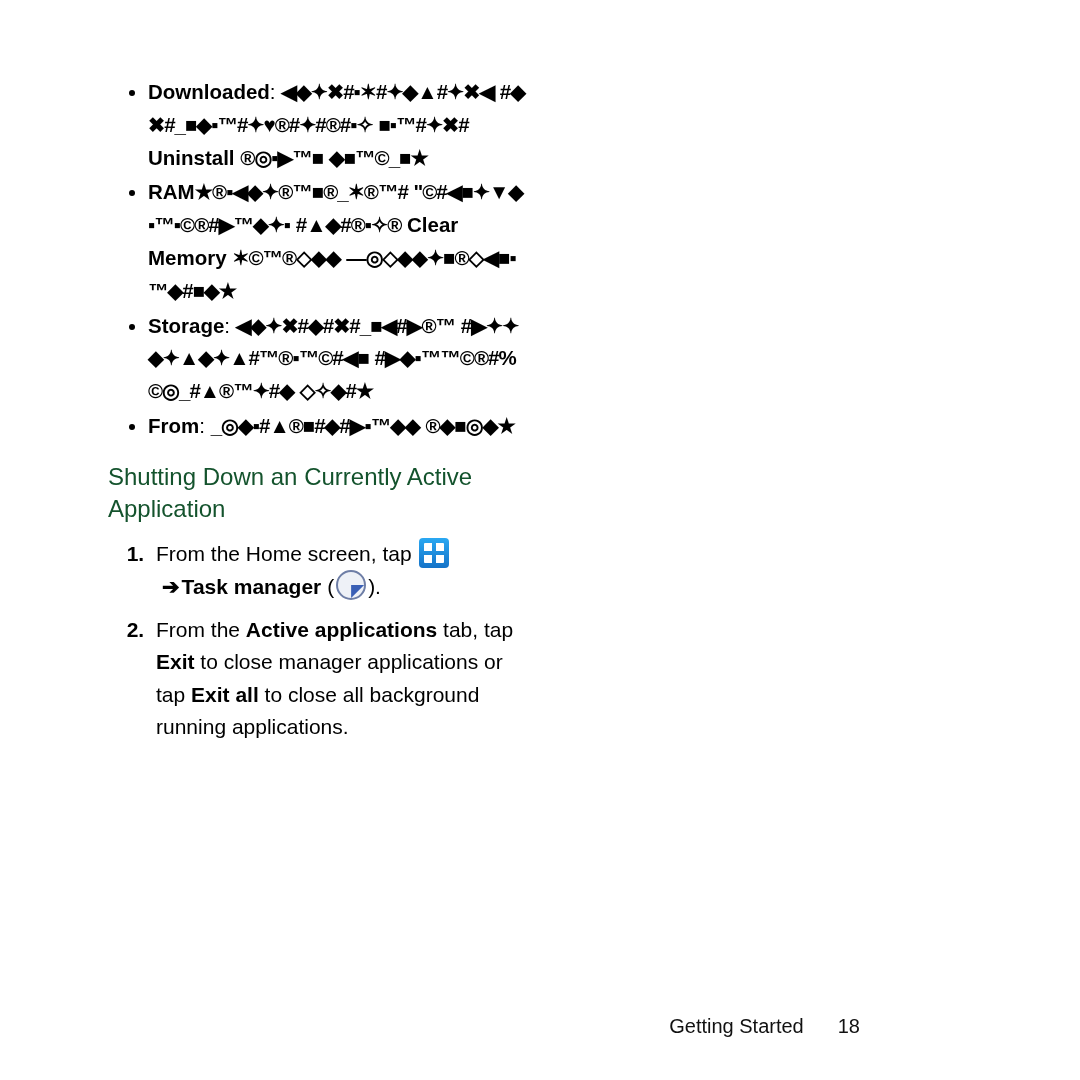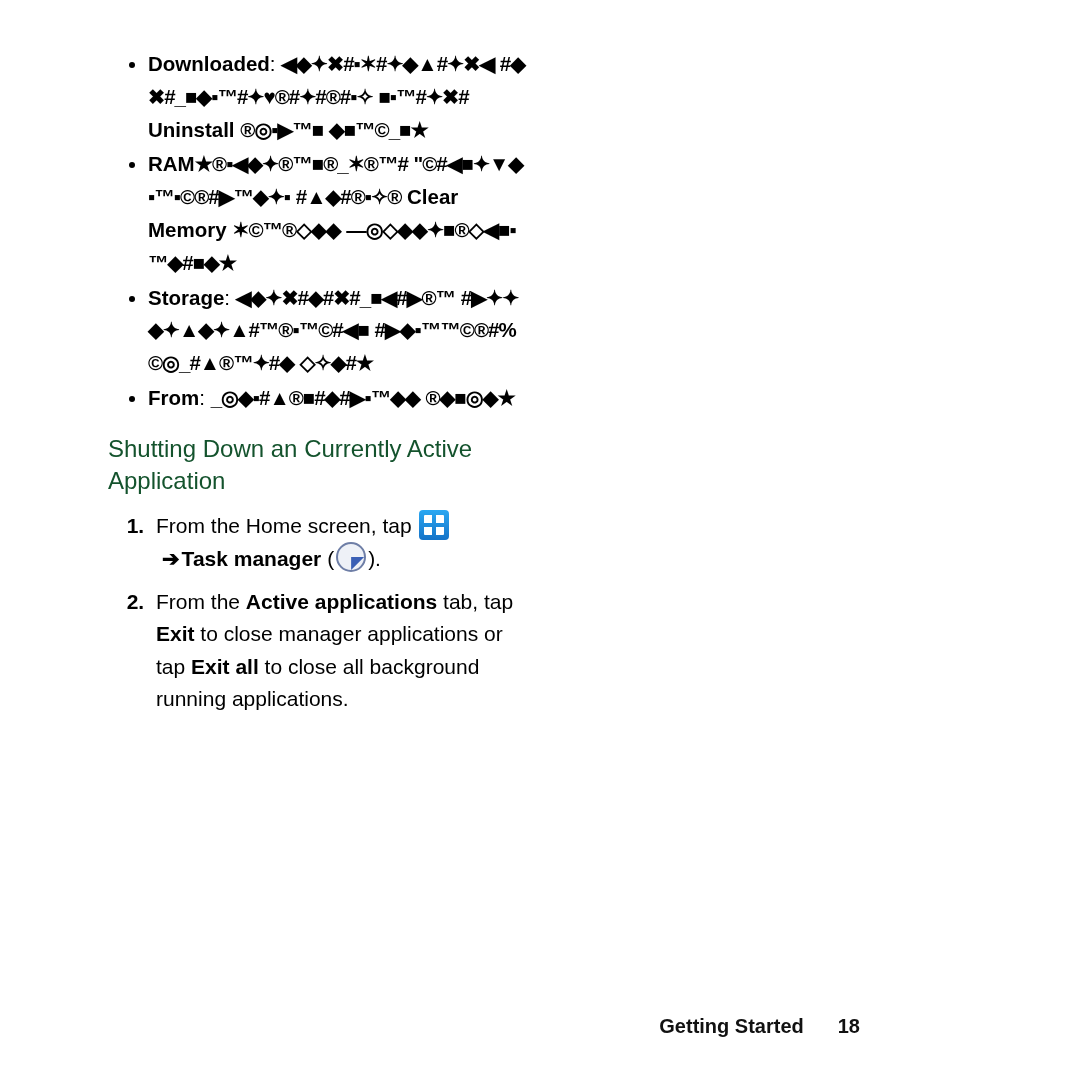--- a/index.html
+++ b/index.html
@@ -9,21 +9,21 @@
     height: 1080px;
     background: #ffffff;
     font-family: Arial, Helvetica, sans-serif;
     color: #000000;
   }
   .page {
     position: relative;
     width: 1080px;
     height: 1080px;
     box-sizing: border-box;
-    padding: 48px 60px 40px 60px;
+    padding: 76px 60px 40px 60px;
   }
   .content {
     width: 420px;
     margin-left: 48px;
     font-size: 20.5px;
     line-height: 1.6;
   }
   ul.tabs {
     list-style: disc;
     margin: 0 0 0 24px;
@@ -110,21 +110,20 @@
   }
   .footer {
     position: absolute;
     bottom: 42px;
     right: 220px;
     font-size: 20px;
     color: #111;
     display: flex;
     align-items: baseline;
     gap: 34px;
-    font-weight: bold;
   }
   .footer-page {
     font-size: 20px;
   }
 </style>
 </head>
 <body>
 
 <div class="page">
   <div class="content">

